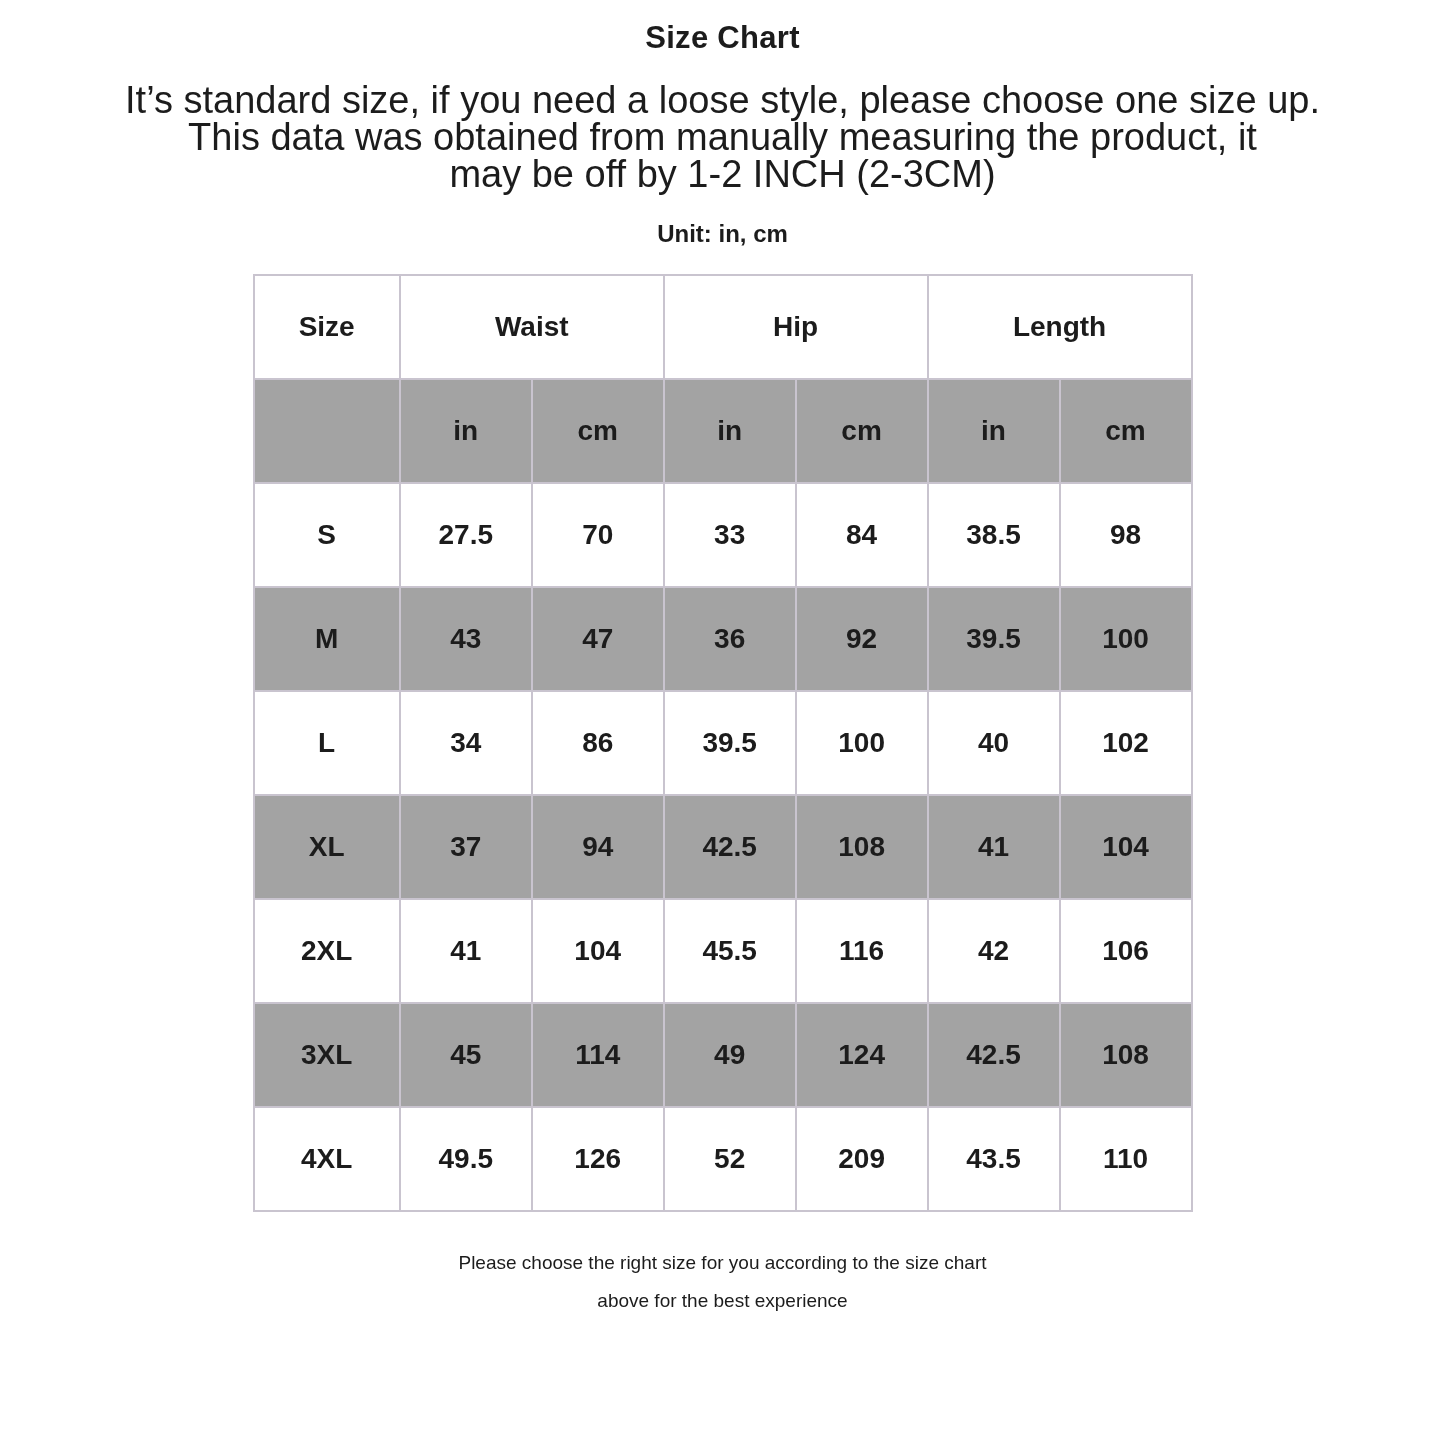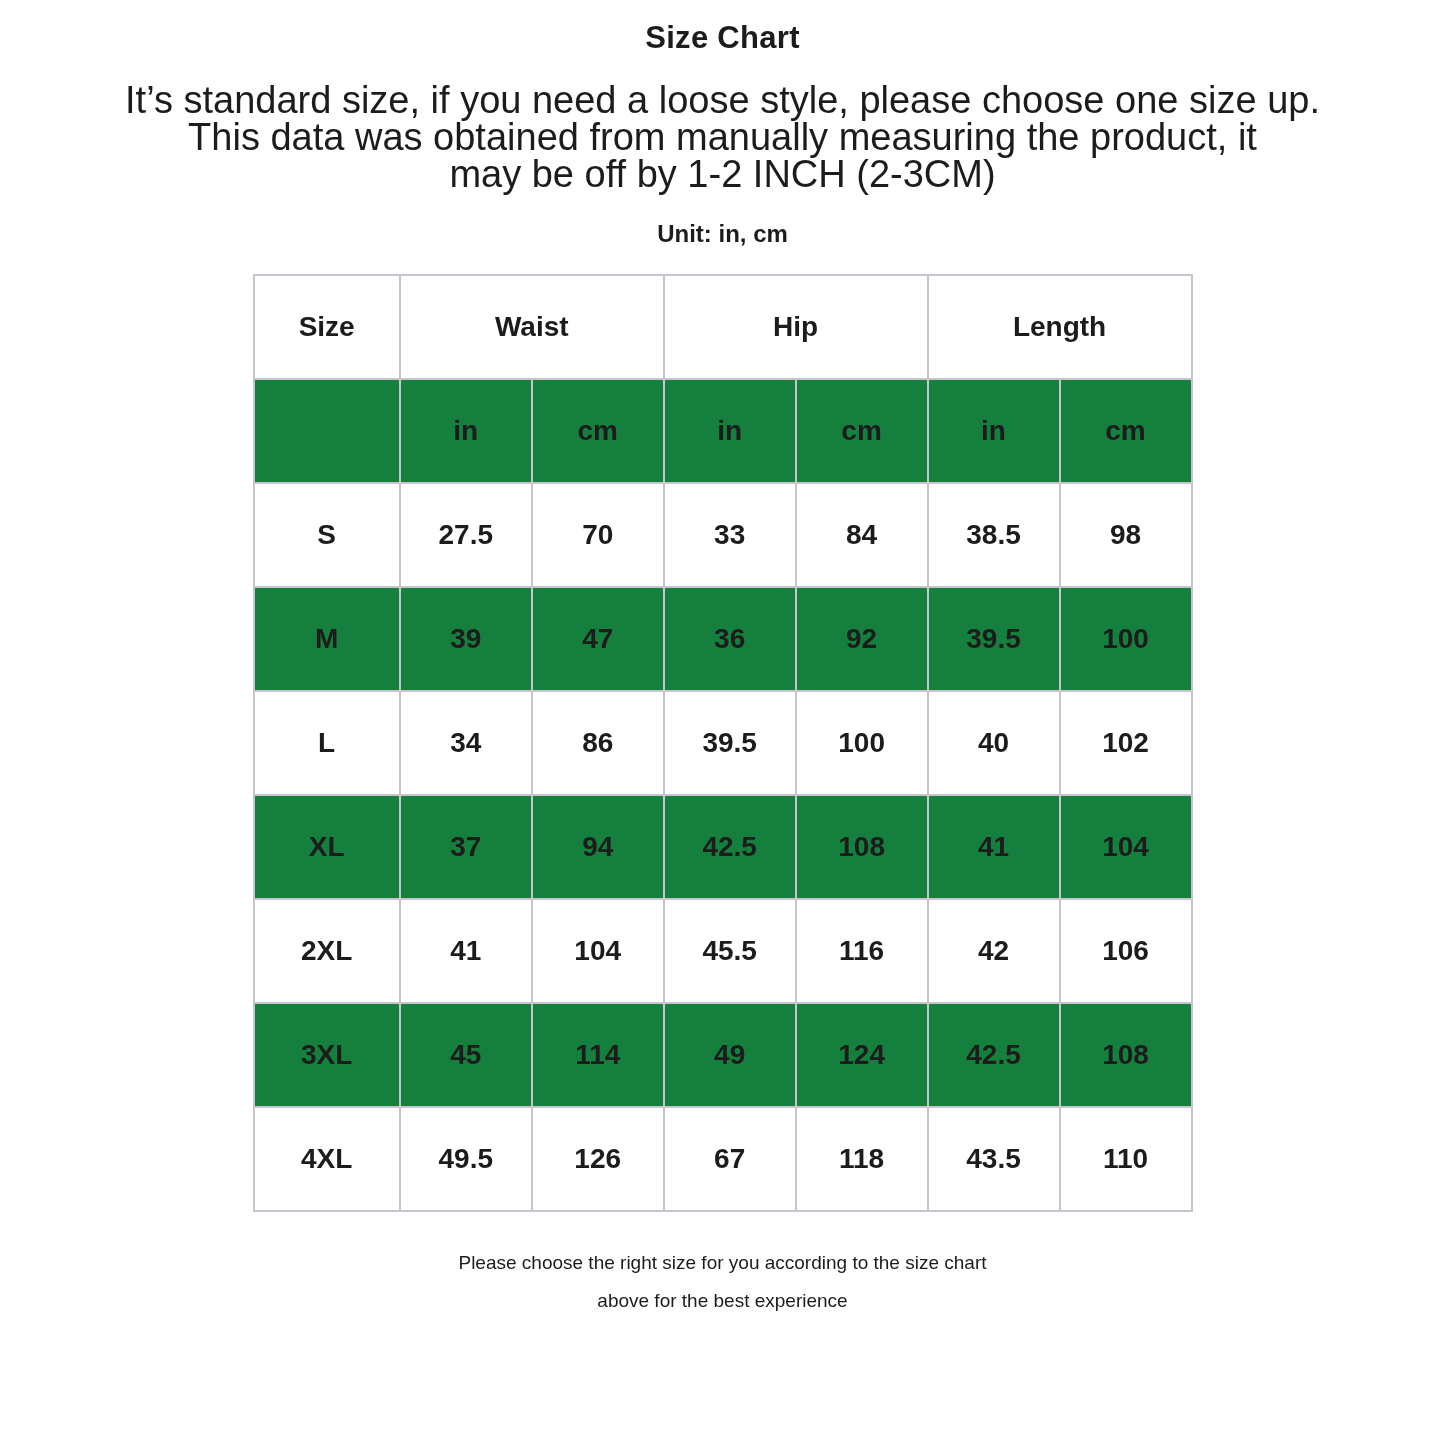--- a/index.html
+++ b/index.html
@@ -46,21 +46,21 @@
     height: 104px;
     font-size: 28px;
     font-weight: 600;
     color: #1c1c1c;
     text-align: center;
     vertical-align: middle;
     background: #ffffff;
   }
   table.size-table tr.alt th,
   table.size-table tr.alt td {
-    background: #15803d;
+    background: #a3a3a3;
   }
   .footer-note {
     font-size: 19px;
     line-height: 38px;
     font-weight: 400;
     margin-top: 32px;
   }
 </style>
 </head>
 <body>
@@ -104,21 +104,21 @@
           <th>S</th>
           <td>27.5</td>
           <td>70</td>
           <td>33</td>
           <td>84</td>
           <td>38.5</td>
           <td>98</td>
         </tr>
         <tr class="alt">
           <th>M</th>
-          <td>39</td>
+          <td>43</td>
           <td>47</td>
           <td>36</td>
           <td>92</td>
           <td>39.5</td>
           <td>100</td>
         </tr>
         <tr>
           <th>L</th>
           <td>34</td>
           <td>86</td>
@@ -151,22 +151,22 @@
           <td>114</td>
           <td>49</td>
           <td>124</td>
           <td>42.5</td>
           <td>108</td>
         </tr>
         <tr>
           <th>4XL</th>
           <td>49.5</td>
           <td>126</td>
-          <td>67</td>
-          <td>118</td>
+          <td>52</td>
+          <td>209</td>
           <td>43.5</td>
           <td>110</td>
         </tr>
       </tbody>
   </table>
 
   <p class="footer-note">
     <span>Please choose the right size for you according to the size chart</span><br>
     <span>above for the best experience</span>
   </p>

